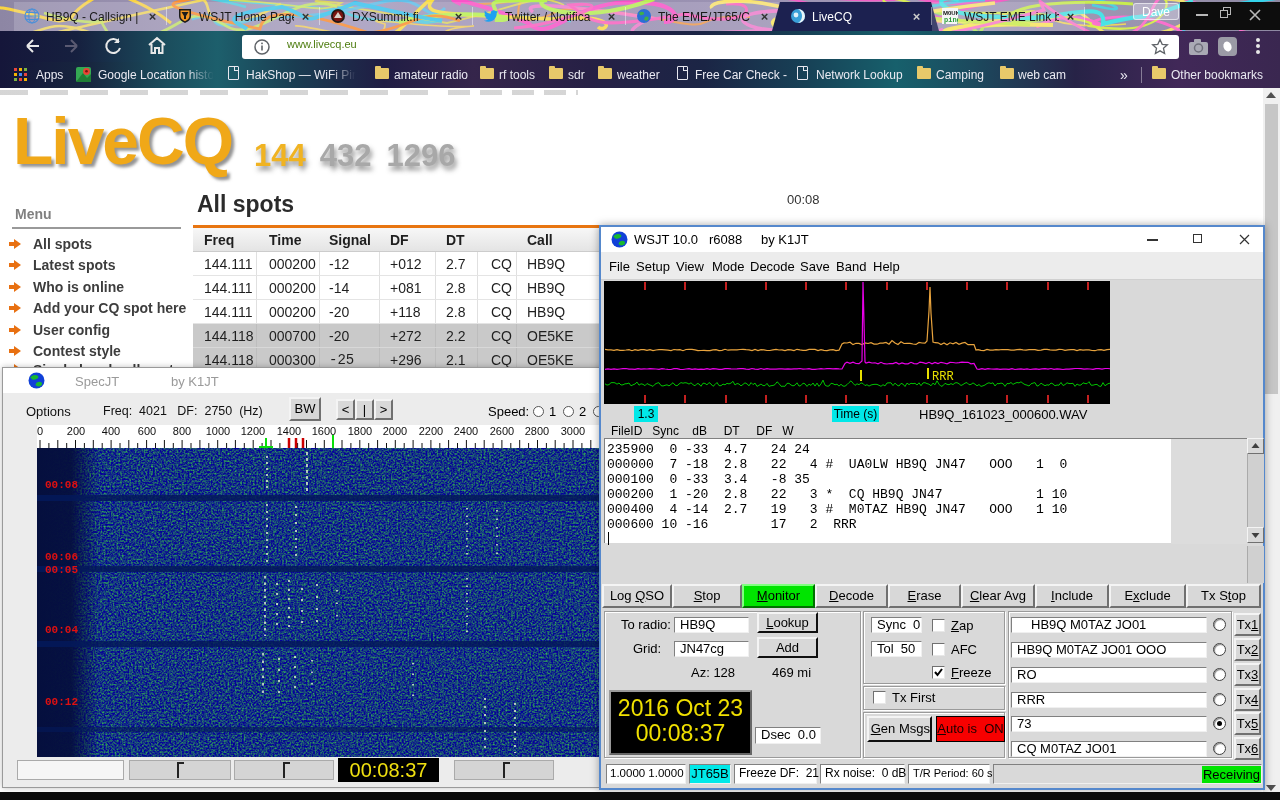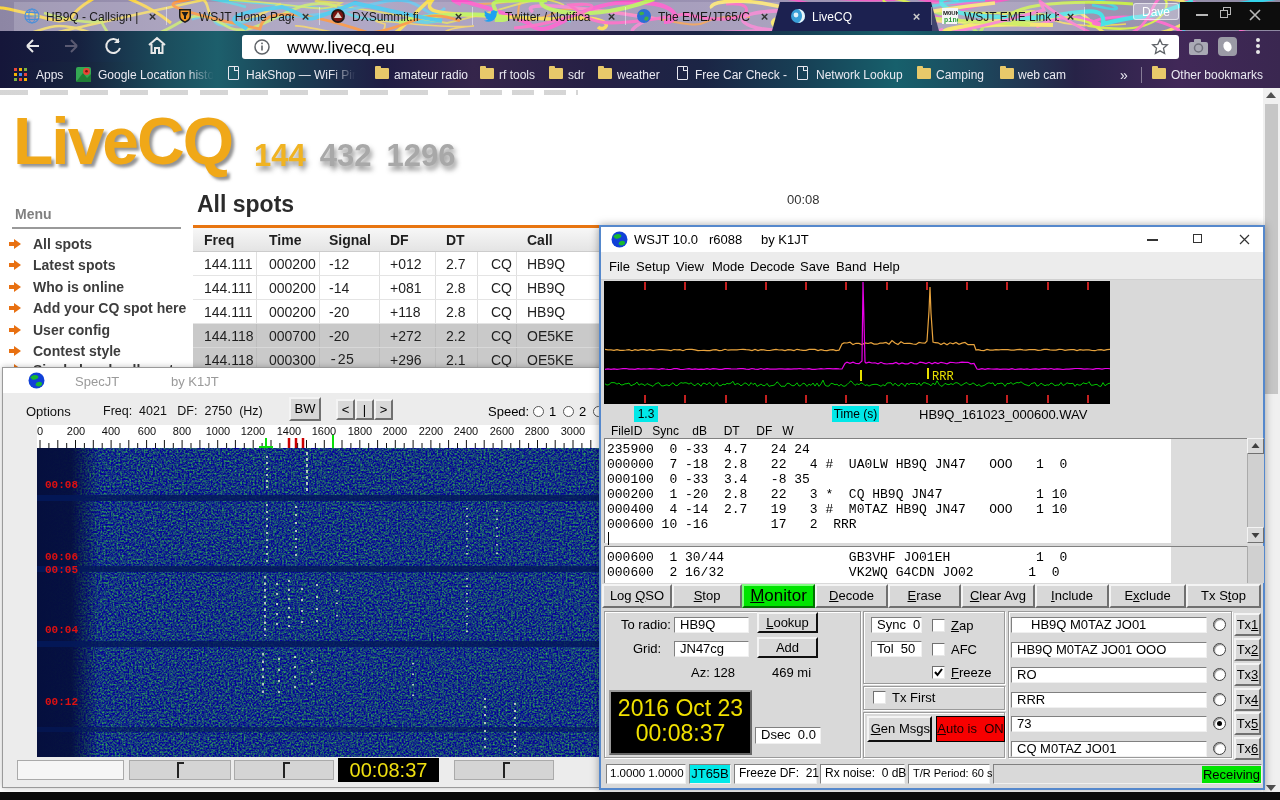--- a/index.html
+++ b/index.html
@@ -194,21 +194,21 @@
 <svg class="navic" style="left:146px;top:4px;" width="22" height="22" viewBox="0 0 22 22">
       <path d="M3 10 L11 3 L19 10 M5.5 9 V18 H9 v-5 h4 v5 h3.5 V9" stroke="#e8e8e8" stroke-width="2" fill="none"></path>
     </svg>
 </div>
 <div id="addrbar">
 <svg style="position:absolute;left:12px;top:4px;" width="16" height="16" viewBox="0 0 16 16">
       <circle cx="8" cy="8" r="7" fill="none" stroke="#5f6368" stroke-width="1.5"></circle>
       <rect x="7.2" y="6.5" width="1.6" height="5" fill="#5f6368"></rect>
       <rect x="7.2" y="3.6" width="1.6" height="1.6" fill="#5f6368"></rect>
     </svg>
-<div style="position:absolute;left:45px;top:3px;font-size:17px;color:#000000;">www.livecq.eu</div>
+<div style="position:absolute;left:45px;top:3px;font-size:11px;color:#4d7c0f;">www.livecq.eu</div>
 <svg style="position:absolute;right:10px;top:3px;" width="18" height="18" viewBox="0 0 18 18">
       <path d="M9 1.5 l2.2 4.8 5.2 0.55 -3.9 3.5 1.1 5.15 -4.6 -2.65 -4.6 2.65 1.1 -5.15 -3.9 -3.5 5.2 -0.55 z" fill="none" stroke="#5f6368" stroke-width="1.3"></path>
     </svg>
 </div>
 <svg style="position:absolute;left:1189px;top:39px;" width="19" height="16" viewBox="0 0 19 16">
     <rect x="0" y="3" width="19" height="13" rx="2" fill="#a9a9b4"></rect>
     <rect x="5" y="0" width="7" height="4" rx="1" fill="#a9a9b4"></rect>
     <circle cx="9.5" cy="9" r="4" fill="none" stroke="#6e6e7a" stroke-width="1.5"></circle>
   </svg>
 <div style="position:absolute;left:1218px;top:37px;width:19px;height:19px;background:#9b9ba6;border-radius:4px;"></div>
@@ -627,29 +627,24 @@
 000600 10 -16        17   2  RRR</pre>
 <div style="position:absolute;left:3px;top:93px;width:1px;height:13px;background:#000;"></div>
 </div>
 <div class="btn3d" style="position:absolute;left:646px;top:211px;width:17px;height:16px;border-width:1px;"><svg width="15" height="14" viewBox="0 0 15 14">
         <path d="M7.5 4 l4 5 h-8 z" fill="#404040"></path>
       </svg></div>
 <div style="position:absolute;left:646px;top:227px;width:17px;height:73px;background:#d0d0d0;border-left:1px solid #aaa;"></div>
 <div class="btn3d" style="position:absolute;left:646px;top:300px;width:17px;height:16px;border-width:1px;"><svg width="15" height="14" viewBox="0 0 15 14">
         <path d="M7.5 10 l4 -5 h-8 z" fill="#404040"></path>
       </svg></div>
-<div style="position:absolute;left:3px;top:319px;width:643px;height:37px;background:#fff;border-top:1px solid #808080;border-left:1px solid #808080;">
-<div style="position:absolute;right:0;top:0;width:76px;height:37px;background:#dcdcdc;"></div>
-<pre style="position:absolute;left:2px;top:3px;font-family:'Liberation Mono',monospace;font-size:13px;line-height:15px;">000600  1 30/44                GB3VHF JO01EH           1  0
-000600  2 16/32                VK2WQ G4CDN JO02       1  0</pre>
-</div>
 <div style="position:absolute;left:646px;top:319px;width:17px;height:37px;background:#d0d0d0;border-left:1px solid #aaa;"></div>
 <div class="btn3d" style="position:absolute;left:1px;top:357px;width:70px;height:24px;text-align:center;line-height:20px;font-size:13px;">Log <u>Q</u>SO</div>
     <div class="btn3d" style="position:absolute;left:71px;top:357px;width:70px;height:24px;text-align:center;line-height:20px;font-size:13px;"><u>S</u>top</div>
-    <div class="btn3d" style="position:absolute;left:141px;top:357px;width:73px;height:24px;text-align:center;line-height:20px;font-size:17px;background:#00e400;border-top-color:#80ff80;border-left-color:#80ff80;border-right-color:#007000;border-bottom-color:#007000;"><u>M</u>onitor</div>
+    <div class="btn3d" style="position:absolute;left:141px;top:357px;width:73px;height:24px;text-align:center;line-height:20px;font-size:13px;background:#00e400;border-top-color:#80ff80;border-left-color:#80ff80;border-right-color:#007000;border-bottom-color:#007000;"><u>M</u>onitor</div>
     <div class="btn3d" style="position:absolute;left:214px;top:357px;width:73px;height:24px;text-align:center;line-height:20px;font-size:13px;"><u>D</u>ecode</div>
     <div class="btn3d" style="position:absolute;left:287px;top:357px;width:73px;height:24px;text-align:center;line-height:20px;font-size:13px;"><u>E</u>rase</div>
     <div class="btn3d" style="position:absolute;left:360px;top:357px;width:74px;height:24px;text-align:center;line-height:20px;font-size:13px;"><u>C</u>lear Avg</div>
     <div class="btn3d" style="position:absolute;left:434px;top:357px;width:74px;height:24px;text-align:center;line-height:20px;font-size:13px;"><u>I</u>nclude</div>
     <div class="btn3d" style="position:absolute;left:508px;top:357px;width:77px;height:24px;text-align:center;line-height:20px;font-size:13px;">E<u>x</u>clude</div>
     <div class="btn3d" style="position:absolute;left:585px;top:357px;width:75px;height:24px;text-align:center;line-height:20px;font-size:13px;">Tx S<u>t</u>op</div>
 <div style="position:absolute;left:3px;top:384px;width:257px;height:147px;border:1px solid #9a9a9a;box-shadow:inset 1px 1px 0 #fff, 1px 1px 0 #fff;"></div>
 <span style="position:absolute;left:20px;top:390px;">To radio:</span>
 <div style="position:absolute;left:73px;top:390px;width:75px;height:16px;background:#fff;border-top:1.5px solid #808080;border-left:1.5px solid #808080;border-right:1.5px solid #f0f0f0;border-bottom:1.5px solid #f0f0f0;font-size:13px;line-height:13px;padding-left:5px;white-space:pre;">HB9Q</div>
 <div class="btn3d" style="position:absolute;left:156px;top:385px;width:61px;height:21px;text-align:center;line-height:17px;border-right:2px solid #101010;border-bottom:2px solid #101010;"><u>L</u>ookup</div>

